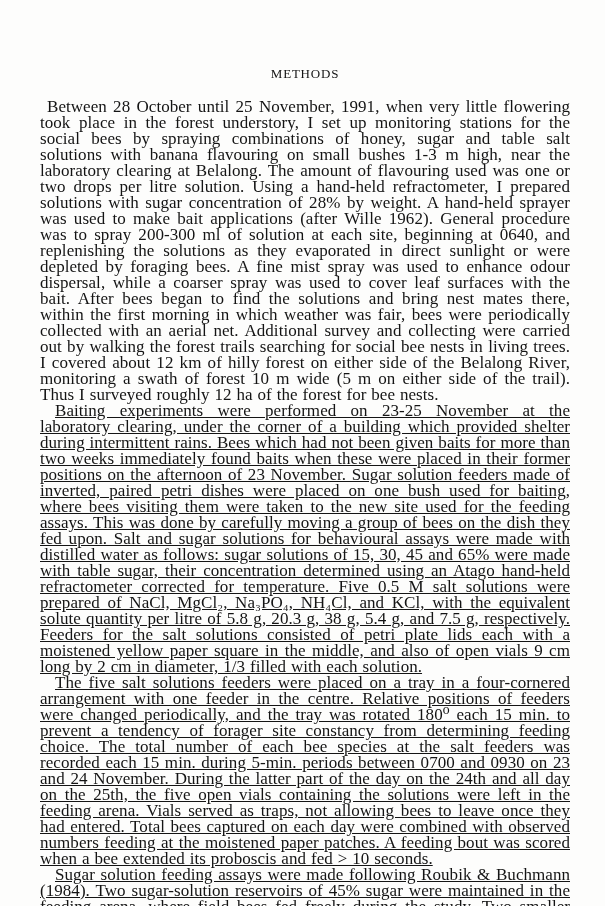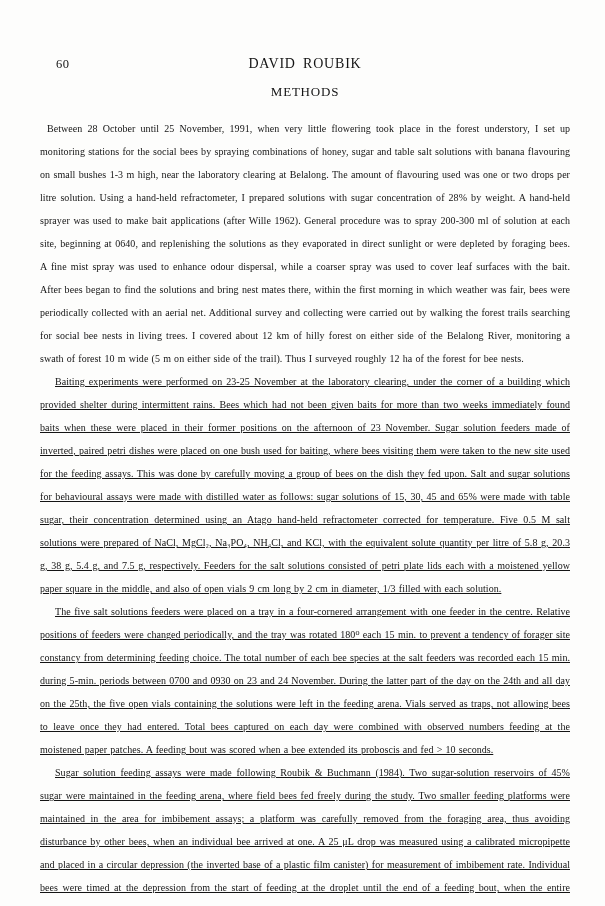--- a/index.html
+++ b/index.html
@@ -45,43 +45,39 @@
     text-align: center;
     font-size: 13px;
     font-weight: normal;
     letter-spacing: 0.8px;
   }
   .body-text {
     margin-top: 17px;
   }
   .body-text p {
     margin: 0;
-    font-size: 10px;
-    line-height: 23px;
+    font-size: 17px;
+    line-height: 16px;
     text-align: justify;
     word-spacing: 0.6px;
     letter-spacing: 0.05px;
   }
   .body-text p.p-first {
     text-indent: 7px;
   }
   .body-text p.p-indent {
     text-indent: 15px;
     text-decoration: underline;
   }
 </style>
 </head>
 <body>
 
 <div class="page">
   <div class="content">
-    <div class="running-head">
-      <span class="page-number">60</span>
-      <span class="author">DAVID ROUBIK</span>
-    </div>
     <h2 class="section-title">METHODS</h2>
     <div class="body-text">
       <p class="p-first">Between 28 October until 25 November, 1991, when very little flowering took place in the forest understory, I set up monitoring stations for the social bees by spraying combinations of honey, sugar and table salt solutions with banana flavouring on small bushes 1-3 m high, near the laboratory clearing at Belalong. The amount of flavouring used was one or two drops per litre solution. Using a hand-held refractometer, I prepared solutions with sugar concentration of 28% by weight. A hand-held sprayer was used to make bait applications (after Wille 1962). General procedure was to spray 200-300 ml of solution at each site, beginning at 0640, and replenishing the solutions as they evaporated in direct sunlight or were depleted by foraging bees. A fine mist spray was used to enhance odour dispersal, while a coarser spray was used to cover leaf surfaces with the bait. After bees began to find the solutions and bring nest mates there, within the first morning in which weather was fair, bees were periodically collected with an aerial net. Additional survey and collecting were carried out by walking the forest trails searching for social bee nests in living trees. I covered about 12 km of hilly forest on either side of the Belalong River, monitoring a swath of forest 10 m wide (5 m on either side of the trail). Thus I surveyed roughly 12 ha of the forest for bee nests.</p>
       <p class="p-indent">Baiting experiments were performed on 23-25 November at the laboratory clearing, under the corner of a building which provided shelter during intermittent rains. Bees which had not been given baits for more than two weeks immediately found baits when these were placed in their former positions on the afternoon of 23 November. Sugar solution feeders made of inverted, paired petri dishes were placed on one bush used for baiting, where bees visiting them were taken to the new site used for the feeding assays. This was done by carefully moving a group of bees on the dish they fed upon. Salt and sugar solutions for behavioural assays were made with distilled water as follows: sugar solutions of 15, 30, 45 and 65% were made with table sugar, their concentration determined using an Atago hand-held refractometer corrected for temperature. Five 0.5 M salt solutions were prepared of NaCl, MgCl₂, Na₃PO₄, NH₄Cl, and KCl, with the equivalent solute quantity per litre of 5.8 g, 20.3 g, 38 g, 5.4 g, and 7.5 g, respectively. Feeders for the salt solutions consisted of petri plate lids each with a moistened yellow paper square in the middle, and also of open vials 9 cm long by 2 cm in diameter, 1/3 filled with each solution.</p>
       <p class="p-indent">The five salt solutions feeders were placed on a tray in a four-cornered arrangement with one feeder in the centre. Relative positions of feeders were changed periodically, and the tray was rotated 180⁰ each 15 min. to prevent a tendency of forager site constancy from determining feeding choice. The total number of each bee species at the salt feeders was recorded each 15 min. during 5-min. periods between 0700 and 0930 on 23 and 24 November. During the latter part of the day on the 24th and all day on the 25th, the five open vials containing the solutions were left in the feeding arena. Vials served as traps, not allowing bees to leave once they had entered. Total bees captured on each day were combined with observed numbers feeding at the moistened paper patches. A feeding bout was scored when a bee extended its proboscis and fed &gt; 10 seconds.</p>
       <p class="p-indent">Sugar solution feeding assays were made following Roubik &amp; Buchmann (1984). Two sugar-solution reservoirs of 45% sugar were maintained in the feeding arena, where field bees fed freely during the study. Two smaller feeding platforms were maintained in the area for imbibement assays; a platform was carefully removed from the foraging area, thus avoiding disturbance by other bees, when an individual bee arrived at one. A 25 μL drop was measured using a calibrated micropipette and placed in a circular depression (the inverted base of a plastic film canister) for measurement of imbibement rate. Individual bees were timed at the depression from the start of feeding at the droplet until the end of a feeding bout, when the entire droplet had been removed. I terminated the stopwatch recording as</p>
     </div>
   </div>
 </div>
 

